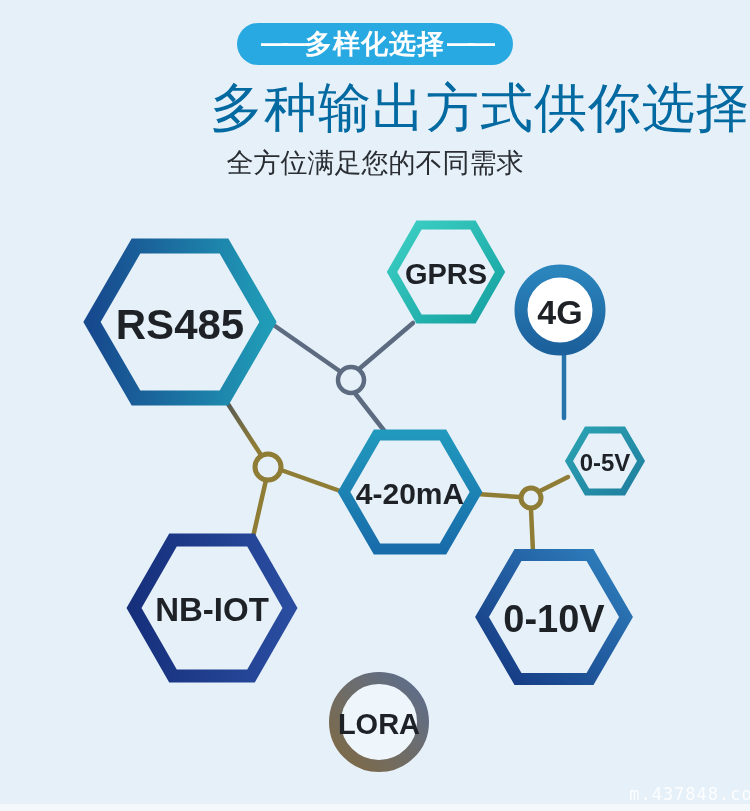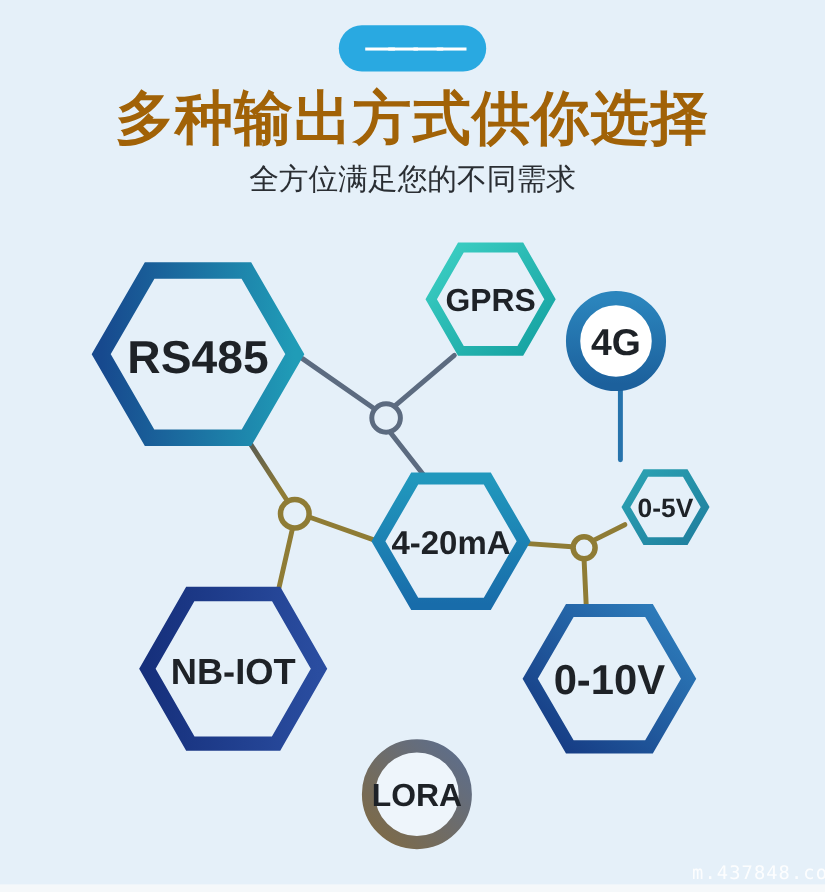--- a/index.html
+++ b/index.html
@@ -4,38 +4,39 @@
 <style>
   html,body{margin:0;padding:0;}
   body{font-family:"Liberation Sans", sans-serif;}
   .page{position:relative;width:750px;height:811px;background:#e5f0f9;overflow:hidden;}
 
   .banner{margin:23px auto 0 auto;width:fit-content;height:42px;line-height:42px;
     padding:0 24px;border-radius:21px;background:#29a9e1;color:#fff;
     font-size:27px;font-weight:bold;letter-spacing:1px;text-align:center;display:flex;align-items:center;gap:2px;}
   .banner .dash{font-weight:bold;letter-spacing:-6px;margin-top:-3px;}
 
-  .title{margin-top:14px;text-align:center;font-size:53px;font-weight:700;
-    color:#a16207;letter-spacing:1px;line-height:1.1;}
+  .title{margin-top:14px;text-align:right;font-size:53px;font-weight:400;
+    color:#0369a1;letter-spacing:1px;line-height:1.1;}
   .subtitle{margin-top:8px;text-align:center;font-size:27px;font-weight:500;color:#2a2e33;}
 
   .diagram{position:absolute;left:0;top:0;width:750px;height:811px;pointer-events:none;}
   .node-label{fill:#1e2227;font-family:"Liberation Sans", sans-serif;font-weight:bold;}
 
   .watermark{position:absolute;right:-14px;bottom:7px;color:#ffffff;opacity:0.92;
     font-family:"DejaVu Sans Mono", monospace;font-size:17px;letter-spacing:1px;white-space:nowrap;}
   .bottom-strip{position:absolute;left:0;bottom:0;width:100%;height:7px;background:#f5f8fa;}
 </style>
 </head>
 <body>
 
 <div class="page">
 
   <div class="banner" style="background:#29a9e1;">
     <span class="dash">——</span>
+    <span>多样化选择</span>
     <span class="dash">——</span>
   </div>
 
   <div class="title">多种输出方式供你选择</div>
   <div class="subtitle">全方位满足您的不同需求</div>
 
   <svg class="diagram" viewBox="0 0 750 811" xmlns="http://www.w3.org/2000/svg">
     <defs>
       <linearGradient id="gradRS485" x1="0" y1="0.5" x2="1" y2="0.5">
         <stop offset="0" stop-color="#17498e"></stop>

